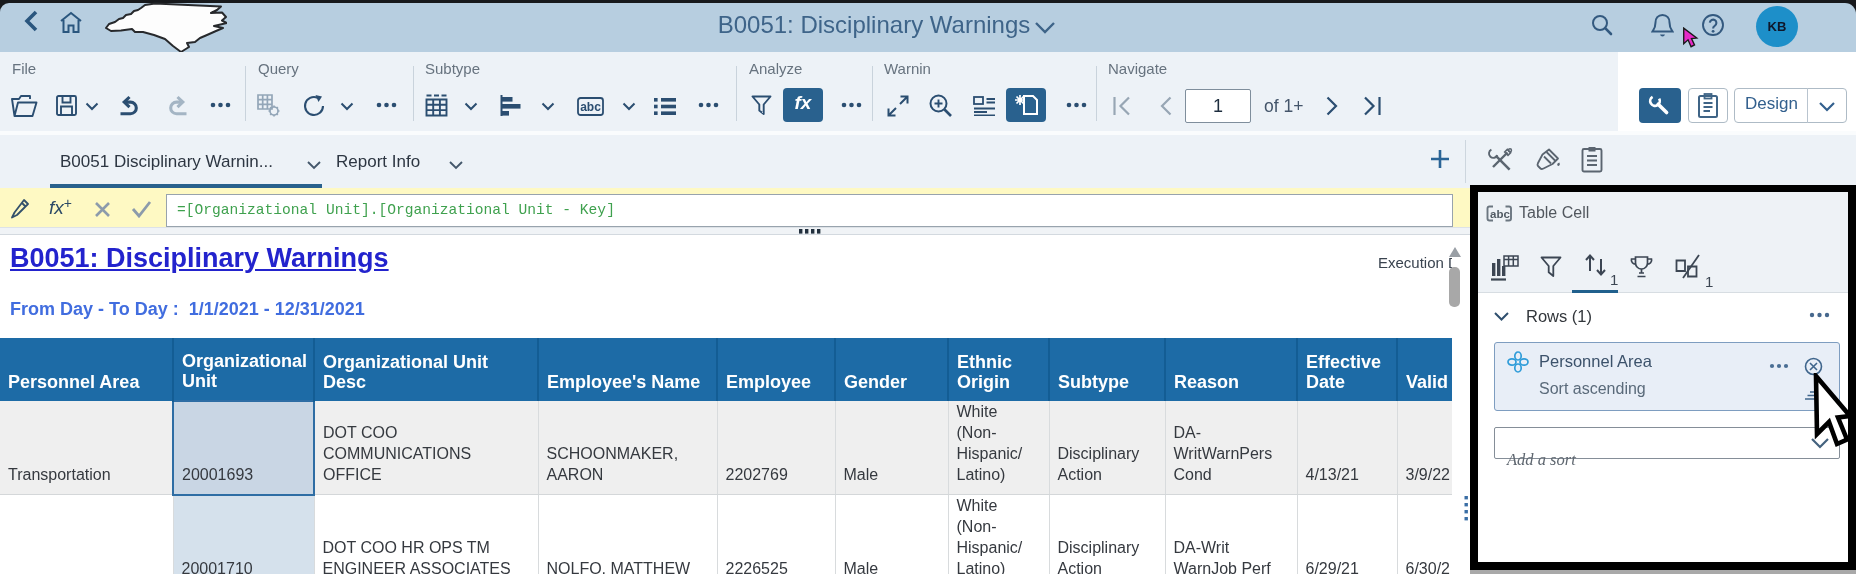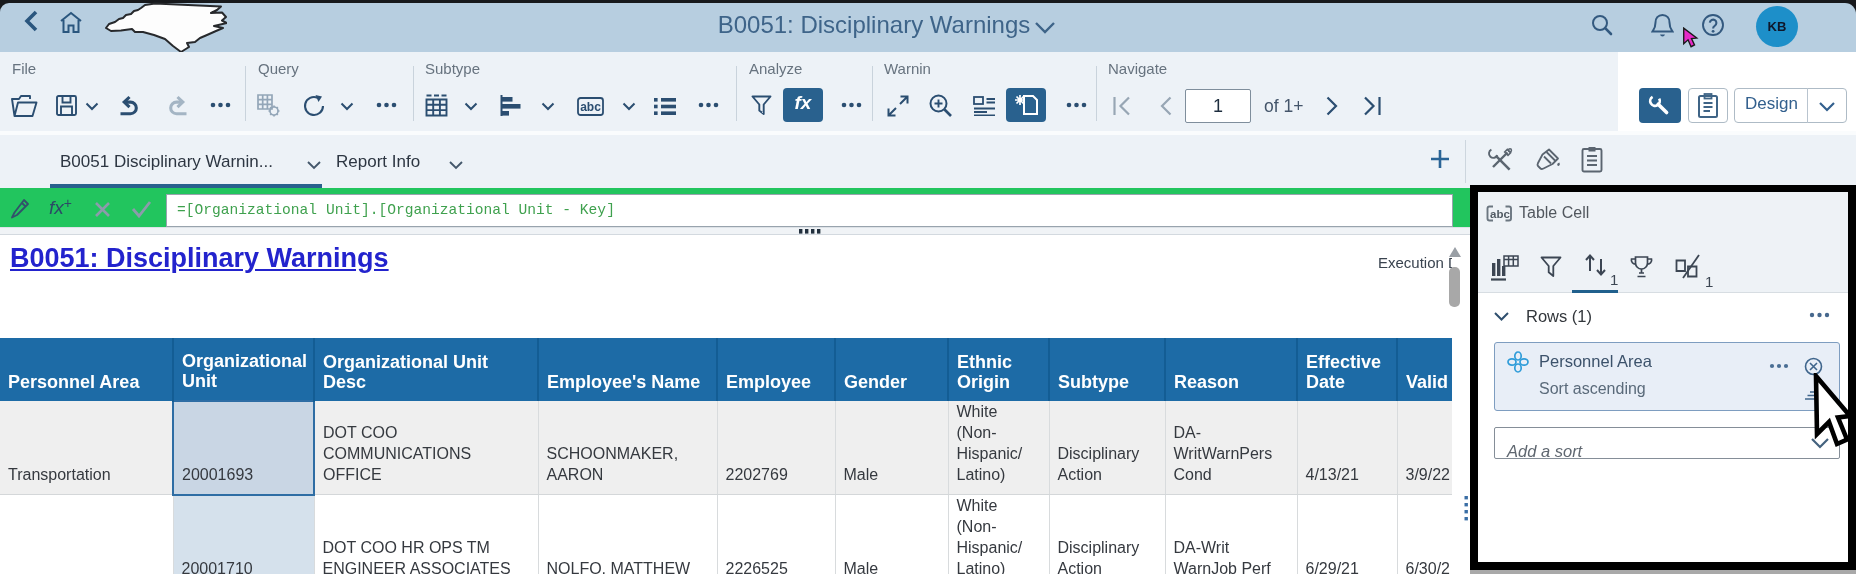--- a/index.html
+++ b/index.html
@@ -18,21 +18,21 @@
   .tb-label { position:absolute; top:8px; font-size:15px; color:#67737f; }
   .sep { position:absolute; top:14px; width:1px; height:55px; background:#c9d3dc; }
 
   
   .whiteline { left:0; top:131px; width:1856px; height:4px; background:#fafcfd; }
   .tabrow { left:0; top:135px; width:1856px; height:53px; background:#edf2f7; }
   .tabtext { position:absolute; top:17px; font-size:17px; color:#2d3642; }
   .tabUnderline { position:absolute; left:50px; top:49px; width:272px; height:4px; background:#29618d; }
 
   
-  .fbar { left:0; top:188px; width:1856px; height:39px; background:#22c55e; }
+  .fbar { left:0; top:188px; width:1856px; height:39px; background:#fef9c3; }
   .finput { position:absolute; left:166px; top:6px; width:1287px; height:33px; background:#fff; border:1px solid #98a3ad; font-family:"Liberation Mono", monospace; font-size:14.6px; color:#3fa14e; line-height:31px; padding-left:10px; white-space:pre; }
   .splitter { left:0; top:227px; width:1856px; height:8px; background:#f0f3f6; border-top:1px solid #dde2e7; border-bottom:1px solid #d3d9df; }
 
   
   .report { left:0; top:235px; width:1465px; height:339px; background:#fff; overflow:hidden; }
   .rtitle { position:absolute; left:10px; top:8px; font-size:27px; font-weight:bold; color:#2323cd; text-decoration:underline; }
   .rsub { position:absolute; left:10px; top:64px; font-size:18px; font-weight:bold; color:#416ddf;  }
   .exec { position:absolute; left:1378px; top:19px; width:74px; overflow:hidden; font-size:15px; color:#39434f; white-space:nowrap; }
 
   table.grid { position:absolute; left:0; top:0; width:1510px; border-collapse:collapse; table-layout:fixed; }
@@ -51,21 +51,21 @@
   .panelFrame { left:1470px; top:185px; width:386px; height:385px; background:#000; }
   .panelBody { left:1478px; top:192px; width:370px; height:370px; background:#fff; }
   .panelHead { position:absolute; left:0; top:0; width:370px; height:101px; background:#eef2f6; border-bottom:1px solid #d7dde2; }
   .panelShadow { left:1470px; top:570px; width:386px; height:4px; background:#a9a9a9; }
   .ptabUnderline { position:absolute; left:94px; top:98px; width:46px; height:3px; background:#20608d; }
   .rowsLabel { position:absolute; left:48px; top:115px; font-size:16.5px; color:#32363b; }
   .card { position:absolute; left:16px; top:150px; width:346px; height:69px; background:#e8eef7; border:1px solid #7e9dc0; border-radius:3px; }
   .cardT1 { position:absolute; left:44px; top:9px; font-size:16.5px; color:#3c526b; }
   .cardT2 { position:absolute; left:44px; top:37px; font-size:16px; color:#5a6a7a; }
   .addsort { position:absolute; left:16px; top:235px; width:346px; height:32px; background:#fff; border:1px solid #858e98; border-radius:2px; }
-  .addsort span { position:absolute; left:12px; top:14px; font-style:italic; font-size:16.5px; color:#5f6770; }
+  .addsort span { position:absolute; left:12px; top:22px; font-style:italic; font-size:16.5px; color:#5f6770;font-family:Liberation Serif, serif; }
 
   .avatar { left:1756px; top:6px; width:42px; height:41px; border-radius:50%; background:#1d8fc9; color:#0f172a; font-size:13px; font-weight:bold; text-align:center; line-height:41px; }
 
   .iconbtn-dark { position:absolute; background:#29618e; border-radius:4px; }
   .iconbtn-lite { position:absolute; background:#fff; border:1px solid #aebbc6; border-radius:4px; }
 </style>
 </head>
 <body>
 <div class="page">
   <div class="abs topblack"></div>
@@ -318,20 +318,21 @@
     <svg class="abs" style="left:799px;top:1px;" width="22" height="5" viewBox="0 0 22 5">
         <rect x="0" y="0" width="3.4" height="4.6" fill="#22303e"></rect>
         <rect x="6" y="0" width="3.4" height="4.6" fill="#22303e"></rect>
         <rect x="12" y="0" width="3.4" height="4.6" fill="#22303e"></rect>
         <rect x="18" y="0" width="3.4" height="4.6" fill="#22303e"></rect>
       </svg>
   </div>
   <div class="abs report">
     <div class="rtitle">B0051: Disciplinary Warnings</div>
     <div class="exec">Execution Da</div>
+    <div class="rsub">From Day - To Day :&nbsp; 1/1/2021 - 12/31/2021</div>
     <div style="position:absolute; left:0; top:103px; width:1452px; height:236px; overflow:hidden;">
     <table class="grid">
       <colgroup>
         <col style="width:173px">
             <col style="width:141px">
             <col style="width:224px">
             <col style="width:179px">
             <col style="width:118px">
             <col style="width:113px">
             <col style="width:101px">

